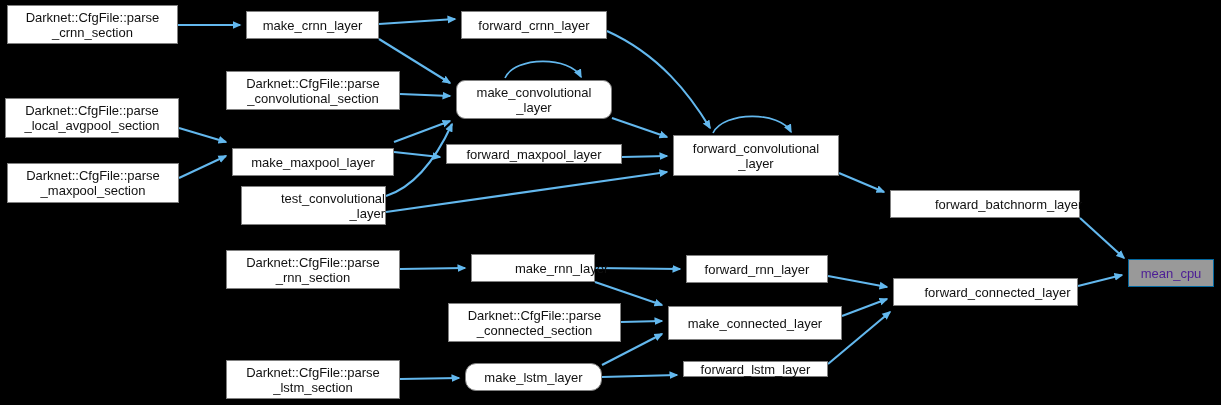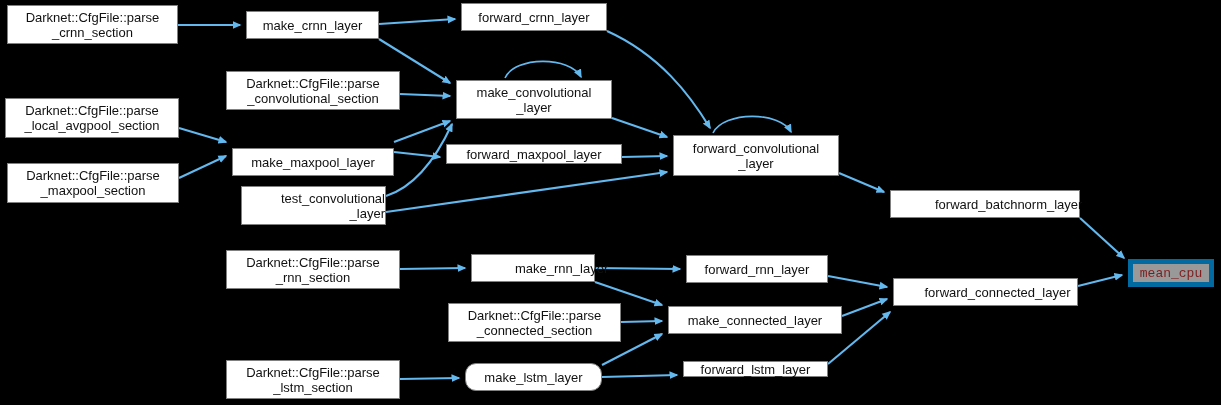--- a/index.html
+++ b/index.html
@@ -22,23 +22,22 @@
     display:flex;
     align-items:center;
     justify-content:center;
     text-align:center;
     white-space:pre;
     letter-spacing:0px;
     z-index:5;
   }
   .node.hl{
     background:#999999;
-    border:5px solid #0369a1;
-    color:#7f1d1d;
-    font-family:Liberation Mono, monospace;
+    border:1px solid #0369a1;
+    color:#4c1d95;
   }
   .node .lbl{display:block;width:100%;}
 </style>
 </head>
 <body>
 
 <div id="canvas">
   <svg id="edges" viewBox="0 0 1221 405" xmlns="http://www.w3.org/2000/svg">
     <defs>
       <marker id="ah" markerWidth="9" markerHeight="9" refX="7.5" refY="4.5" orient="auto" markerUnits="userSpaceOnUse">
@@ -73,43 +72,43 @@
         <path d="M828,364 L890,312" fill="none" stroke="#63b8ee" stroke-width="2.1" marker-end="url(#ah)"></path>
         <path d="M1078,286 L1122,275" fill="none" stroke="#63b8ee" stroke-width="2.1" marker-end="url(#ah)"></path>
         <path d="M400,379 L459,378" fill="none" stroke="#63b8ee" stroke-width="2.1" marker-end="url(#ah)"></path>
         <path d="M602,377 L677,375" fill="none" stroke="#63b8ee" stroke-width="2.1" marker-end="url(#ah)"></path>
       </g>
   </svg>
   <div id="node-layer">
       <div class="node" style="left: 7px; top: 5px; width: 171px; height: 39px;"><span class="lbl">Darknet::CfgFile::parse
 _crnn_section</span></div>
       <div class="node" style="left: 246px; top: 11px; width: 133px; height: 28px;"><span class="lbl">make_crnn_layer</span></div>
-      <div class="node" style="left: 461px; top: 3px; width: 146px; height: 28px;"><span class="lbl">forward_crnn_layer</span></div>
+      <div class="node" style="left: 461px; top: 11px; width: 146px; height: 28px;"><span class="lbl">forward_crnn_layer</span></div>
       <div class="node" style="left: 226px; top: 71px; width: 174px; height: 39px;"><span class="lbl">Darknet::CfgFile::parse
 _convolutional_section</span></div>
-      <div class="node" style="left: 456px; top: 80px; width: 156px; height: 39px;"><span class="lbl">make_convolutional
+      <div class="node" style="left: 456px; top: 80px; width: 156px; height: 39px; border-radius: 9px;"><span class="lbl">make_convolutional
 _layer</span></div>
       <div class="node" style="left: 5px; top: 98px; width: 174px; height: 40px;"><span class="lbl">Darknet::CfgFile::parse
 _local_avgpool_section</span></div>
       <div class="node" style="left: 7px; top: 163px; width: 172px; height: 40px;"><span class="lbl">Darknet::CfgFile::parse
 _maxpool_section</span></div>
       <div class="node" style="left: 232px; top: 148px; width: 162px; height: 28px;"><span class="lbl">make_maxpool_layer</span></div>
       <div class="node" style="left: 446px; top: 144px; width: 176px; height: 20px;"><span class="lbl">forward_maxpool_layer</span></div>
       <div class="node" style="left: 241px; top: 186px; width: 145px; height: 39px; text-align: right;"><span class="lbl">test_convolutional
 _layer</span></div>
       <div class="node" style="left: 673px; top: 135px; width: 166px; height: 41px;"><span class="lbl">forward_convolutional
 _layer</span></div>
       <div class="node" style="left: 890px; top: 190px; width: 190px; height: 28px; padding-left: 44px;"><span class="lbl">forward_batchnorm_layer</span></div>
       <div class="node hl" style="left: 1128px; top: 259px; width: 86px; height: 28px;"><span class="lbl">mean_cpu</span></div>
       <div class="node" style="left: 226px; top: 250px; width: 174px; height: 39px;"><span class="lbl">Darknet::CfgFile::parse
 _rnn_section</span></div>
       <div class="node" style="left: 471px; top: 254px; width: 124px; height: 28px; padding-left: 43px;"><span class="lbl">make_rnn_layer</span></div>
       <div class="node" style="left: 686px; top: 255px; width: 142px; height: 28px;"><span class="lbl">forward_rnn_layer</span></div>
       <div class="node" style="left: 448px; top: 303px; width: 173px; height: 39px;"><span class="lbl">Darknet::CfgFile::parse
 _connected_section</span></div>
-      <div class="node" style="left: 668px; top: 306px; width: 174px; height: 28px;"><span class="lbl">make_connected_layer</span></div>
+      <div class="node" style="left: 668px; top: 306px; width: 174px; height: 34px;"><span class="lbl">make_connected_layer</span></div>
       <div class="node" style="left: 893px; top: 278px; width: 185px; height: 28px; padding-left: 24px;"><span class="lbl">forward_connected_layer</span></div>
       <div class="node" style="left: 226px; top: 360px; width: 174px; height: 39px;"><span class="lbl">Darknet::CfgFile::parse
 _lstm_section</span></div>
       <div class="node" style="left: 465px; top: 363px; width: 137px; height: 28px; border-radius: 11px;"><span class="lbl">make_lstm_layer</span></div>
       <div class="node" style="left: 683px; top: 361px; width: 145px; height: 16px;"><span class="lbl">forward_lstm_layer</span></div>
     </div>
 </div>
 
 </body></html>

